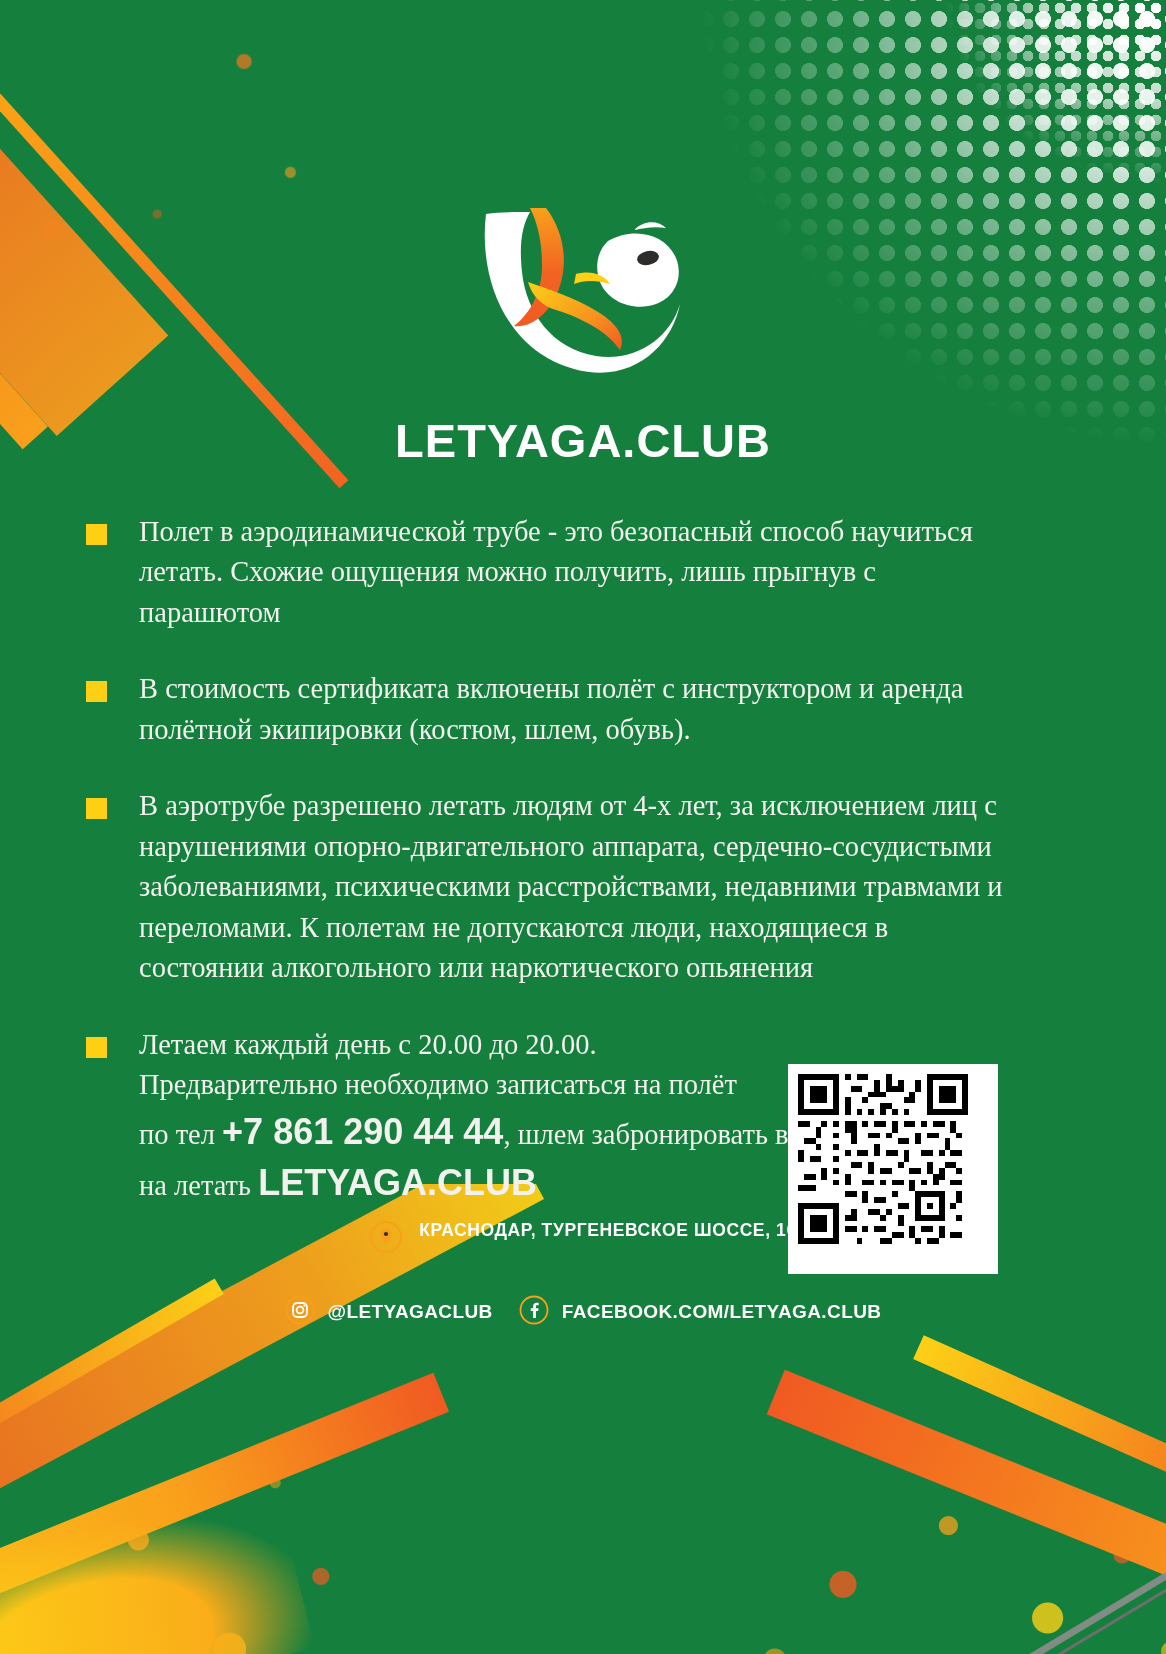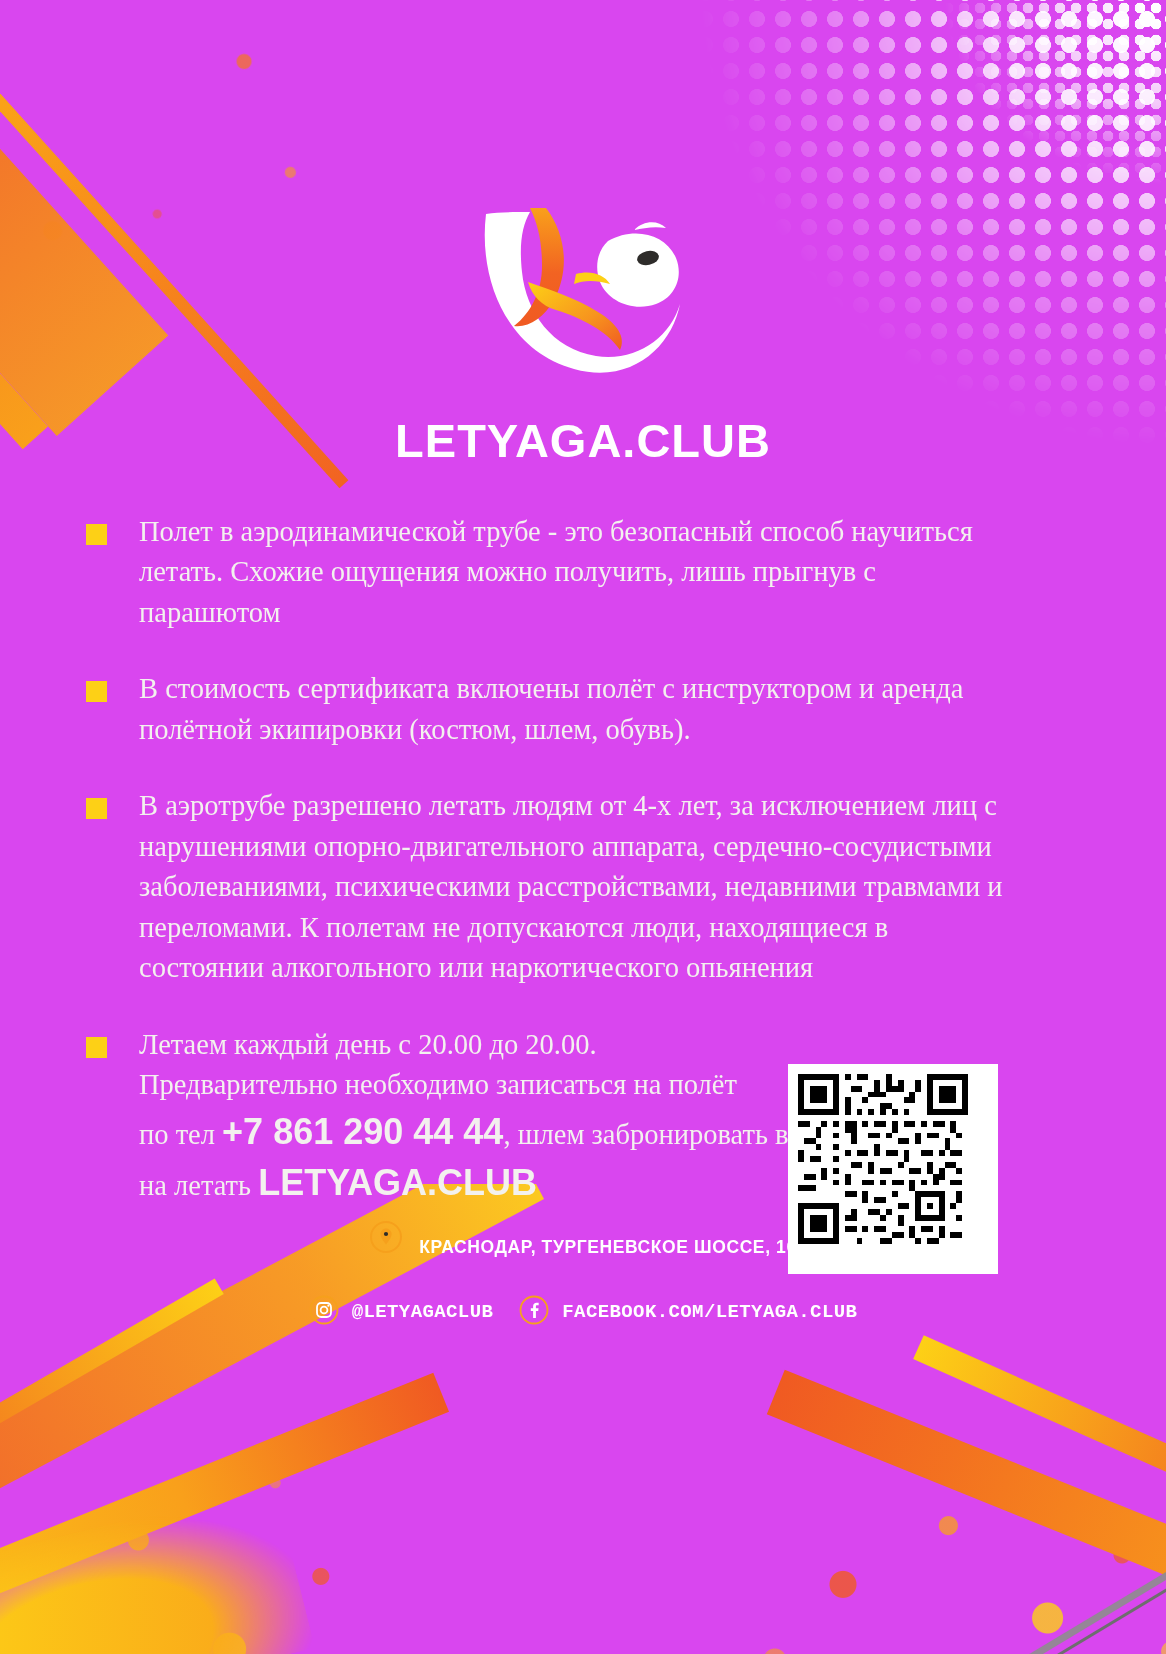--- a/index.html
+++ b/index.html
@@ -4,21 +4,21 @@
 <style>
   html, body {
     margin: 0;
     padding: 0;
     background: #2b2a28;
   }
   .page {
     position: relative;
     width: 1166px;
     height: 1654px;
-    background: #d946ef;
+    background: #15803d;
     overflow: hidden;
     font-family: "Liberation Serif", serif;
   }
 
   
   .bg-layer { position: absolute; inset: 0; pointer-events: none; }
 
   
   .tl-band {
     position: absolute;
@@ -223,21 +223,21 @@
     background: #ffffff;
     padding: 10px;
     z-index: 6;
   }
   .qr-box svg { display: block; }
 
   
   .address-row {
     position: absolute;
     left: 0; right: 0; top: 1220px;
-    display: flex; justify-content: center; align-items: flex-end;
+    display: flex; justify-content: center; align-items: flex-start;
     z-index: 7;
   }
   .addr-pin { margin-right: 16px; }
   .address-text {
     color: #ffffff;
     font-family: "Liberation Sans", sans-serif;
     font-weight: bold;
     font-size: 17.5px;
     letter-spacing: .6px;
   }
@@ -247,21 +247,21 @@
     position: absolute;
     left: 0; right: 0; top: 1295px;
     display: flex; justify-content: center; align-items: center;
     gap: 26px;
     z-index: 7;
   }
   .social { display: flex; align-items: center; }
   .social .ico { margin-right: 13px; }
   .social .txt {
     color: #ffffff;
-    font-family: Liberation Mono, monospace;
+    font-family: Liberation Sans, sans-serif;
     font-weight: bold;
     font-size: 19px;
     letter-spacing: .4px;
   }
 </style>
 </head>
 <body>
 
 <div class="page">
 

